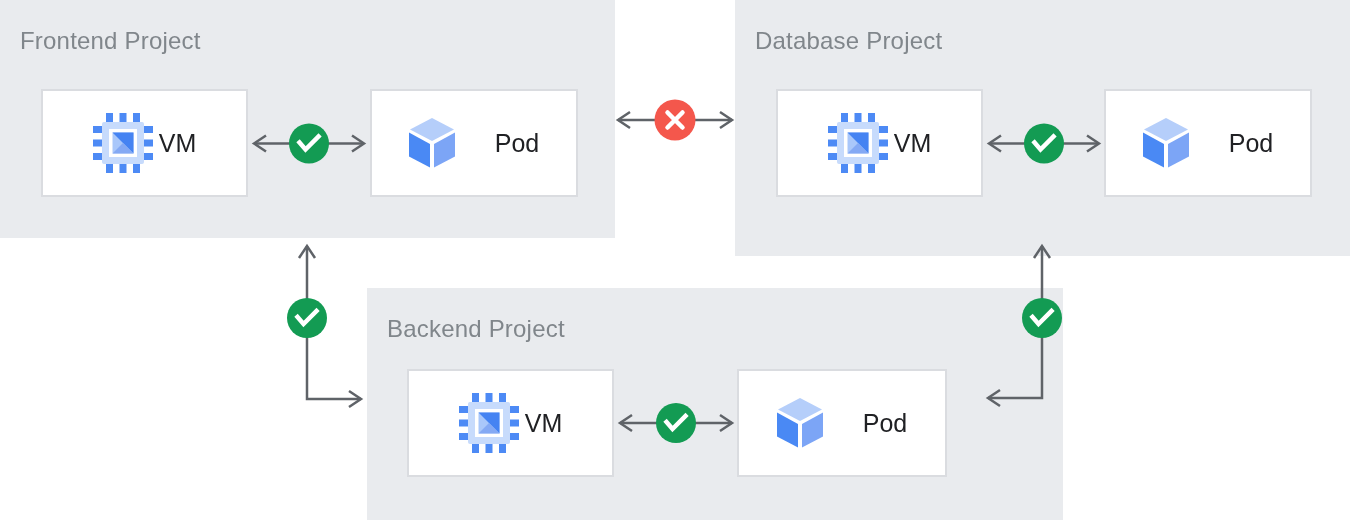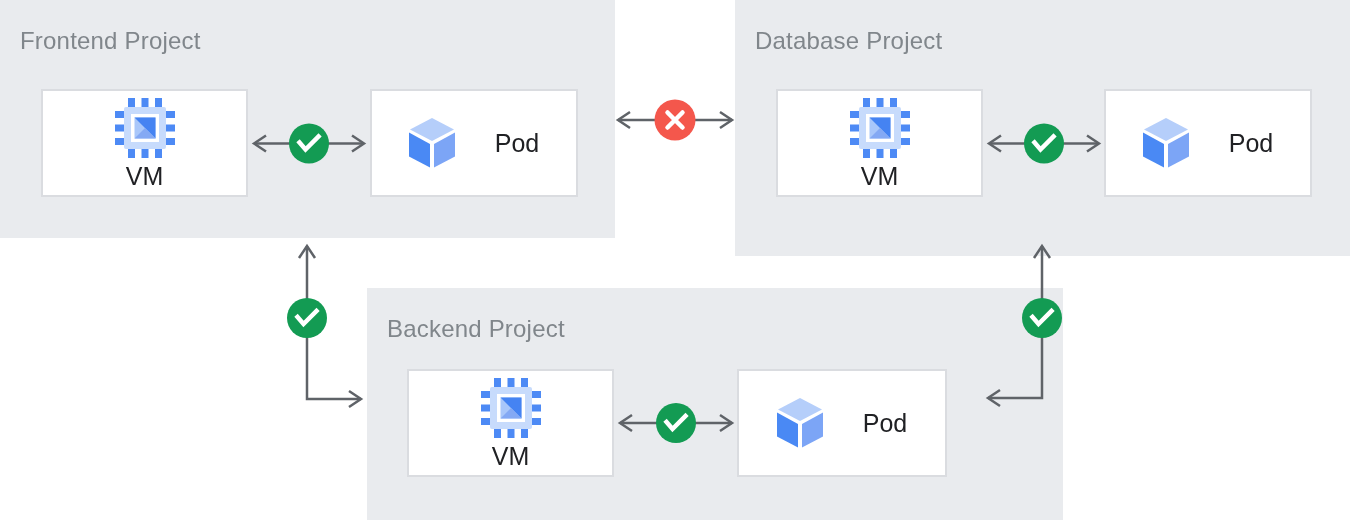--- a/index.html
+++ b/index.html
@@ -41,21 +41,21 @@
     display:flex;
     align-items:center;
     justify-content:center;
   }
   .node .label{
     font-size:25px;
     color:var(--node_text);
     line-height:1;
   }
   .node .icon{display:block;}
-  .vm-gap{gap:6px;flex-direction:column;}
+  .vm-gap{gap:6px;}
   .pod-gap{gap:40px;}
   #overlay{
     position:absolute;left:0;top:0;
     width:1350px;height:520px;
     pointer-events:none;
   }
   .cline{stroke:var(--arrow);stroke-width:2.5;fill:none;}
   .badge-ok{fill:var(--ok);}
   .badge-no{fill:var(--blocked);}
   .glyph-check{stroke:#ffffff;stroke-width:4.5;fill:none;stroke-linecap:square;}

